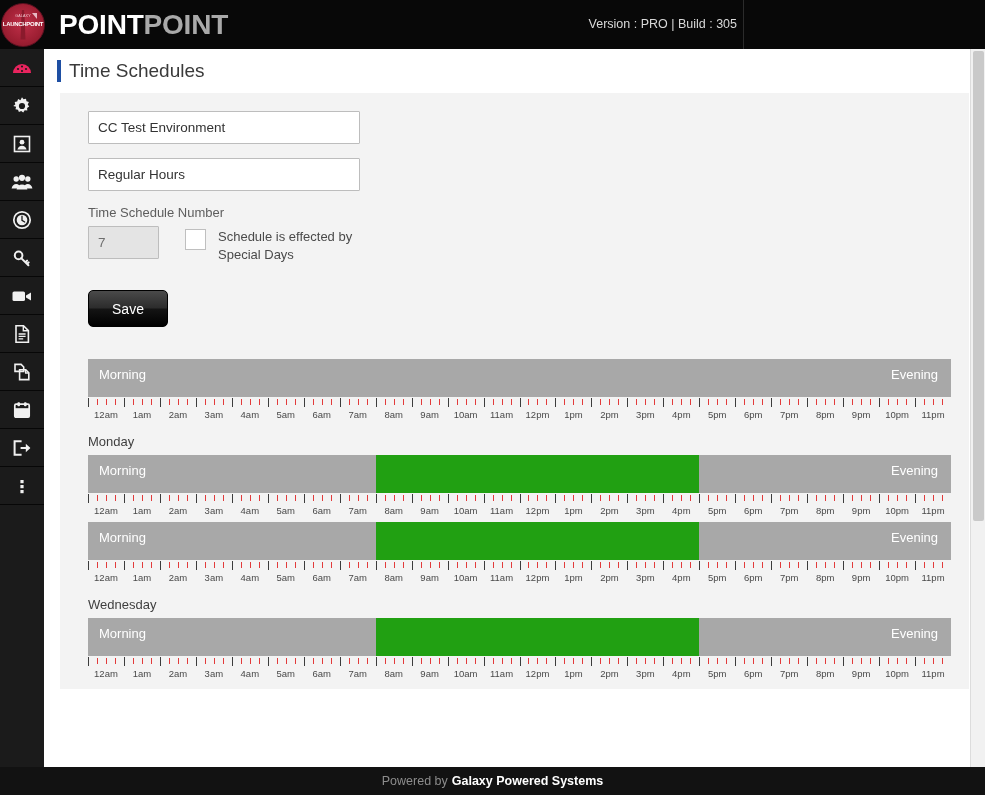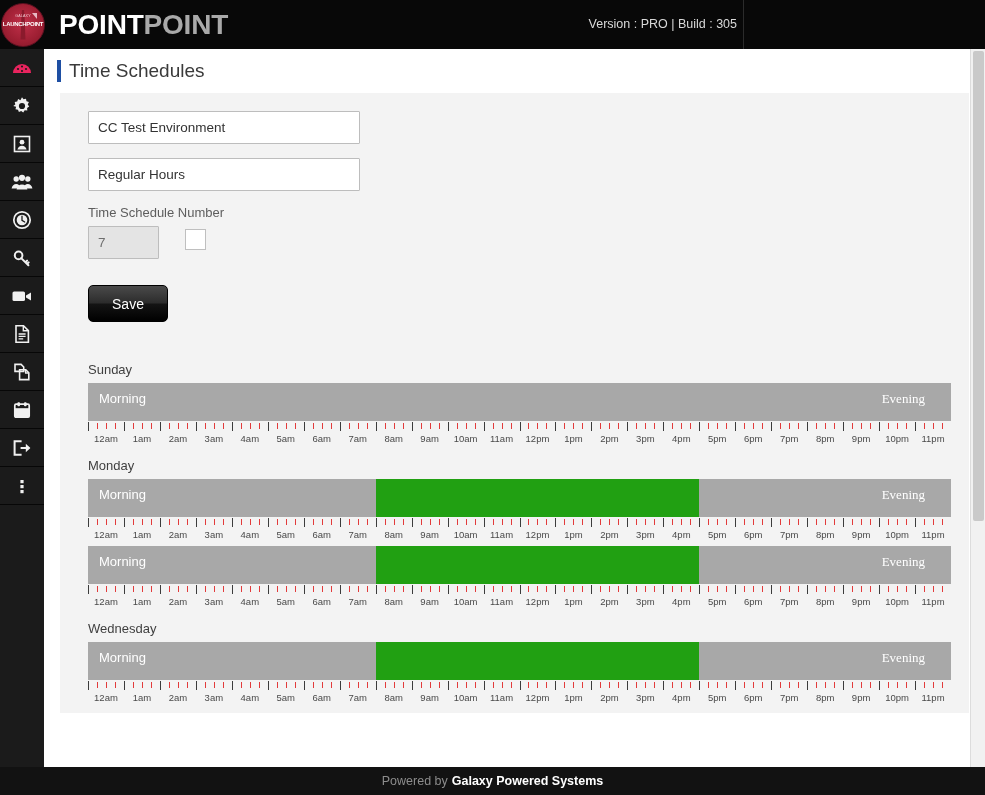--- a/index.html
+++ b/index.html
@@ -283,21 +283,21 @@
     top: 0; bottom: 0;
     background: #21a012;
   }
   .bar .lbl {
     position: absolute;
     top: 8px;
     font-size: 13px;
     color: #ffffff;
   }
   .bar .lbl-left { left: 11px; }
-  .bar .lbl-right { right: 26px; font-family: Liberation Serif, serif; }
+  .bar .lbl-right { right: 13px; }
 
   .ruler {
     position: relative;
     height: 28px;
     margin-top: 1px;
   }
   .tick {
     position: absolute;
     top: 0;
     width: 1px;
@@ -478,29 +478,29 @@
 
     <div class="spacer-12"></div>
 
     <div class="field">
       <div class="field-label">Time Schedule Number</div>
     </div>
     <div class="num-row">
       <input class="num-input" type="text" disabled="" value="7" style="">
       <div class="chk-wrap">
         <div class="chk-box"></div>
+        <div class="chk-label">Schedule is effected by Special Days</div>
       </div>
     </div>
 
     <button class="save-btn">Save</button>
   </div>
 
   <div class="sched-area">
       <div class="day-block">
-        <div class="day-name">Sunday</div>
         <div class="bar" style="background: rgb(168, 168, 168);">
           <div class="lbl lbl-left">Morning</div>
           <div class="lbl lbl-right">Evening</div>
         </div>
         <div class="ruler">
           <div class="tick" style="left: 0%;"></div>
           <div class="tick minor" style="left: 1.04167%;"></div>
           <div class="tick minor" style="left: 2.08333%;"></div>
           <div class="tick minor" style="left: 3.125%;"></div>
           <div class="hr-lbl" style="left: 2.08333%;">12am</div>

